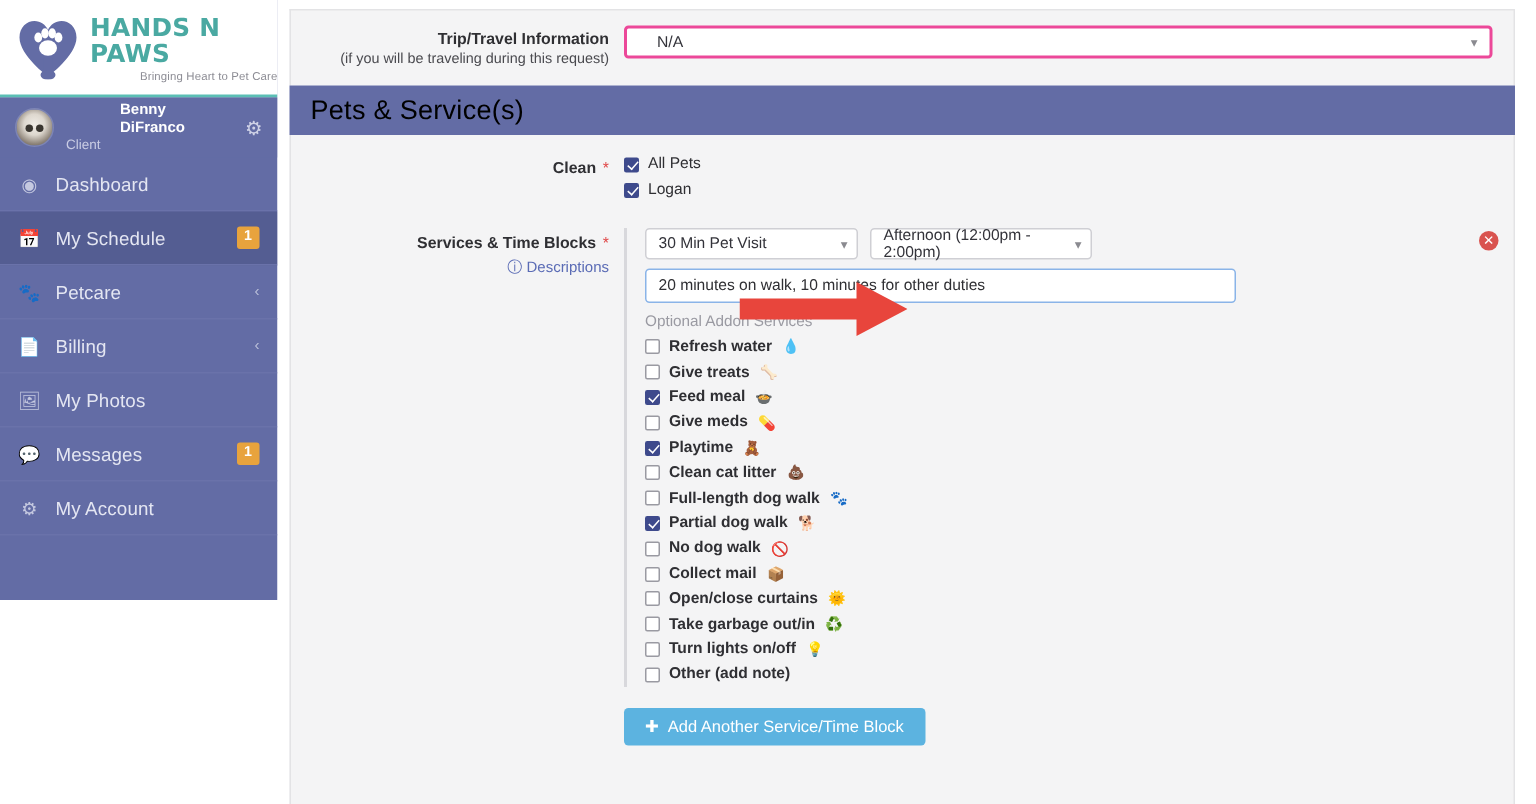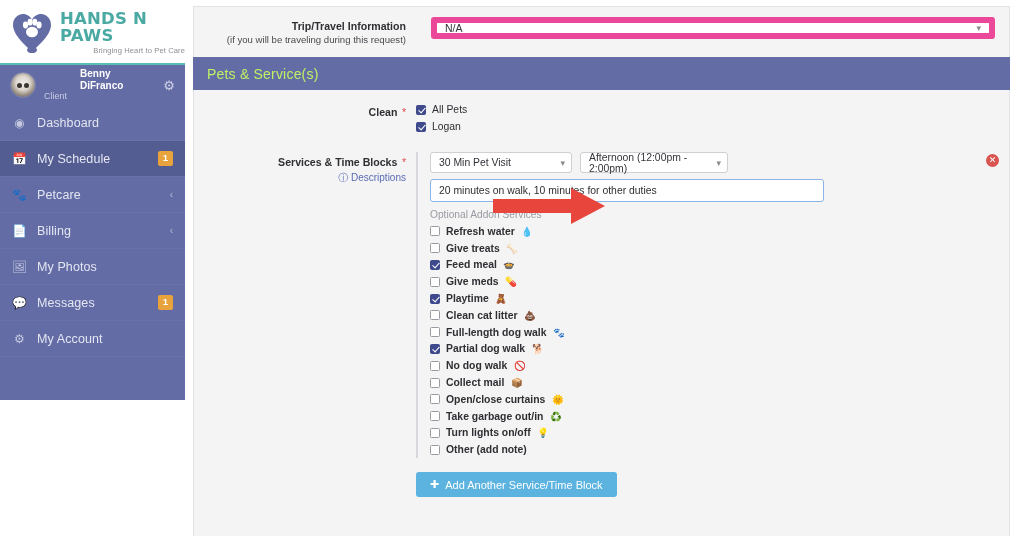--- a/index.html
+++ b/index.html
@@ -54,35 +54,35 @@
     background: #e8a33d; color: #ffffff; font-size: 9.5px; font-weight: bold;
     border-radius: 2px; padding: 1px 5px; line-height: 1.35;
   }
   .chev { color: #b9bed8; font-size: 10px; }
 
   
   #main { flex: 1; height: 536px; background: #ffffff; padding: 6px 14px 0 8px; position: relative; }
 
   .trip-row {
     display: flex; align-items: flex-start; padding: 10px 14px 12px 0;
-    background: #f4f4f5; border: 1px solid #e3e3e5; border-bottom: none; gap: 15px;
+    background: #f4f4f5; border: 1px solid #e3e3e5; border-bottom: none;
   }
   .trip-label { width: 222px; flex: 0 0 222px; text-align: right; padding-right: 10px; padding-top: 3px; }
   .trip-label .l1 { font-size: 10.6px; font-weight: bold; color: #2f2f33; }
   .trip-label .l2 { font-size: 9.6px; color: #4a4a4f; margin-top: 2px; }
   .select-box {
-    flex: 1; height: 22px; background: #ffffff; border: 6px solid #ec4899;
-    border-radius: 3px; display: flex; align-items: center; padding: 0 8px;
+    flex: 1; height: 22px; background: #ffffff; border: 2px solid #ec4899;
+    border-radius: 3px; display: flex; align-items: center; padding: 0 20px;
     font-size: 10.5px; color: #33333a; position: relative;
   }
   .select-box .caret { position: absolute; right: 8px; color: #8a8a90; font-size: 9px; }
 
   .section-header {
     background: #636ca5; height: 33px; display: flex; align-items: center;
-    padding-left: 14px; color: #bef264; font-size: 14px; letter-spacing: 0.2px;
+    padding-left: 14px; color: #000000; font-size: 18px; letter-spacing: 0.2px;
   }
 
   .body-panel { background: #f4f4f5; border: 1px solid #e3e3e5; border-top: none; padding: 12px 0 0 0; position: relative; min-height: 450px;}
 
   .field-row { display: flex; align-items: flex-start; }
   .field-label { width: 222px; flex: 0 0 222px; text-align: right; padding-right: 10px; }
   .field-label .lbl { font-size: 10.6px; font-weight: bold; color: #2f2f33; }
   .req { color: #e04a4a; font-size: 10.6px; }
   .desc-link { font-size: 10px; color: #5a6bb5; margin-top: 1px; }
 

